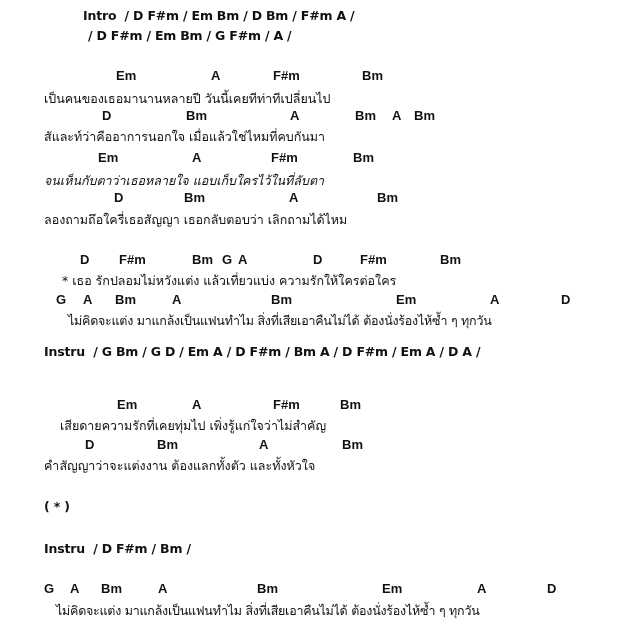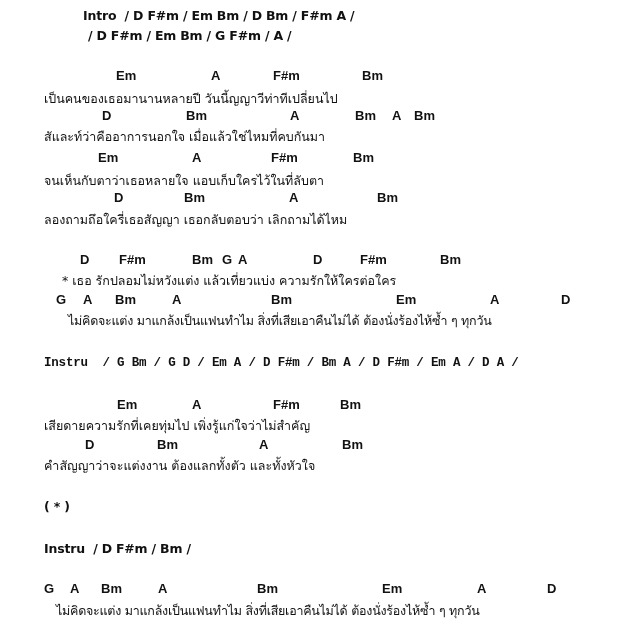--- a/index.html
+++ b/index.html
@@ -17,39 +17,39 @@
 </div>
 <div class="line hdr" style="left:88px; top:28px;">/ D F#m / Em Bm / G F#m / A /</div>
 
 <div>
   <div>
     <span class="chord" style="left:116px; top:68px;">Em</span>
     <span class="chord" style="left:211px; top:68px;">A</span>
     <span class="chord" style="left:273px; top:68px;">F#m</span>
     <span class="chord" style="left:362px; top:68px;">Bm</span>
   </div>
-  <div class="line lyric" style="left:44px; top:89px;">เป็นคนของเธอมานานหลายปี  วันนี้ญญาวีท่าทีเปลี่ยนไป</div>
+  <div class="line lyric" style="left:44px; top:89px;">เป็นคนของเธอมานานหลายปี  วันนี้เคยทีท่าทีเปลี่ยนไป</div>
 
   <div>
     <span class="chord" style="left:102px; top:108px;">D</span>
     <span class="chord" style="left:186px; top:108px;">Bm</span>
     <span class="chord" style="left:290px; top:108px;">A</span>
     <span class="chord" style="left:355px; top:108px;">Bm</span>
     <span class="chord" style="left:392px; top:108px;">A</span>
     <span class="chord" style="left:414px; top:108px;">Bm</span>
   </div>
   <div class="line lyric" style="left:44px; top:127px;">สัและท์ว่าคืออาการนอกใจ  เมื่อแล้วใช่ไหมที่คบกันมา</div>
 
   <div>
     <span class="chord" style="left:98px; top:150px;">Em</span>
     <span class="chord" style="left:192px; top:150px;">A</span>
     <span class="chord" style="left:271px; top:150px;">F#m</span>
     <span class="chord" style="left:353px; top:150px;">Bm</span>
   </div>
-  <div class="line lyric" style="left:44px; top:171px;">จนเห็นกับตาว่าเธอหลายใจ  แอบเก็บใครไว้ในที่ลับตา</div>
+  <div class="line lyric" style="left:44px; top:171px;font-style:italic;">จนเห็นกับตาว่าเธอหลายใจ  แอบเก็บใครไว้ในที่ลับตา</div>
 
   <div>
     <span class="chord" style="left:114px; top:190px;">D</span>
     <span class="chord" style="left:184px; top:190px;">Bm</span>
     <span class="chord" style="left:289px; top:190px;">A</span>
     <span class="chord" style="left:377px; top:190px;">Bm</span>
   </div>
   <div class="line lyric" style="left:44px; top:210px;">ลองถามถึอใครี่เธอสัญญา  เธอกลับตอบว่า เลิกถามได้ไหม</div>
 </div>
 
@@ -72,32 +72,32 @@
     <span class="chord" style="left:115px; top:292px;">Bm</span>
     <span class="chord" style="left:172px; top:292px;">A</span>
     <span class="chord" style="left:271px; top:292px;">Bm</span>
     <span class="chord" style="left:396px; top:292px;">Em</span>
     <span class="chord" style="left:490px; top:292px;">A</span>
     <span class="chord" style="left:561px; top:292px;">D</span>
   </div>
   <div class="line lyric" style="left:68px; top:311px; letter-spacing:-0.25px;">ไม่คิดจะแต่ง มาแกล้งเป็นแฟนทำไม สิ่งที่เสียเอาคืนไม่ได้ ต้องนั่งร้องไห้ซ้ำ ๆ ทุกวัน</div>
 </div>
 
-<div class="line hdr" style="left:44px; top:356px;font-family:Liberation Mono, monospace;">
+<div class="line hdr" style="left:44px; top:344px;">
   <span>Instru</span>&nbsp;&nbsp;<span>/ G Bm / G D / Em A / D F#m / Bm A / D F#m / Em A / D A /</span>
 </div>
 
 <div>
   <div>
     <span class="chord" style="left:117px; top:397px;">Em</span>
     <span class="chord" style="left:192px; top:397px;">A</span>
     <span class="chord" style="left:273px; top:397px;">F#m</span>
     <span class="chord" style="left:340px; top:397px;">Bm</span>
   </div>
-  <div class="line lyric" style="left:44px; top:416px;">เสียดายความรักที่เคยทุ่มไป  เพิ่งรู้แก่ใจว่าไม่สำคัญ</div>
+  <div class="line lyric" style="left:60px; top:416px;">เสียดายความรักที่เคยทุ่มไป  เพิ่งรู้แก่ใจว่าไม่สำคัญ</div>
 
   <div>
     <span class="chord" style="left:85px; top:437px;">D</span>
     <span class="chord" style="left:157px; top:437px;">Bm</span>
     <span class="chord" style="left:259px; top:437px;">A</span>
     <span class="chord" style="left:342px; top:437px;">Bm</span>
   </div>
   <div class="line lyric" style="left:44px; top:456px;">คำสัญญาว่าจะแต่งงาน  ต้องแลกทั้งตัว และทั้งหัวใจ</div>
 </div>
 

